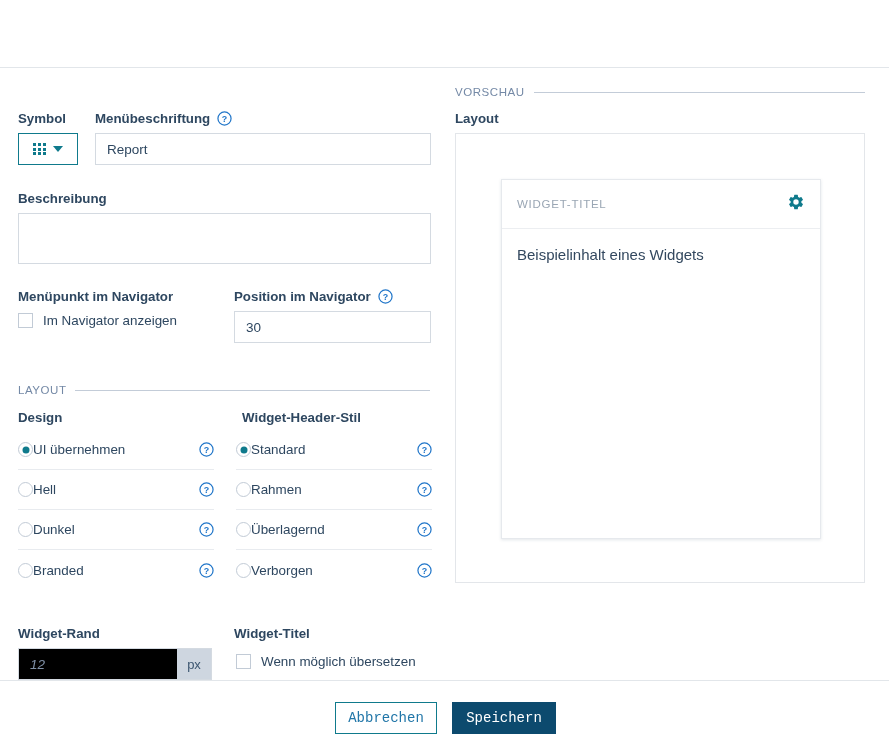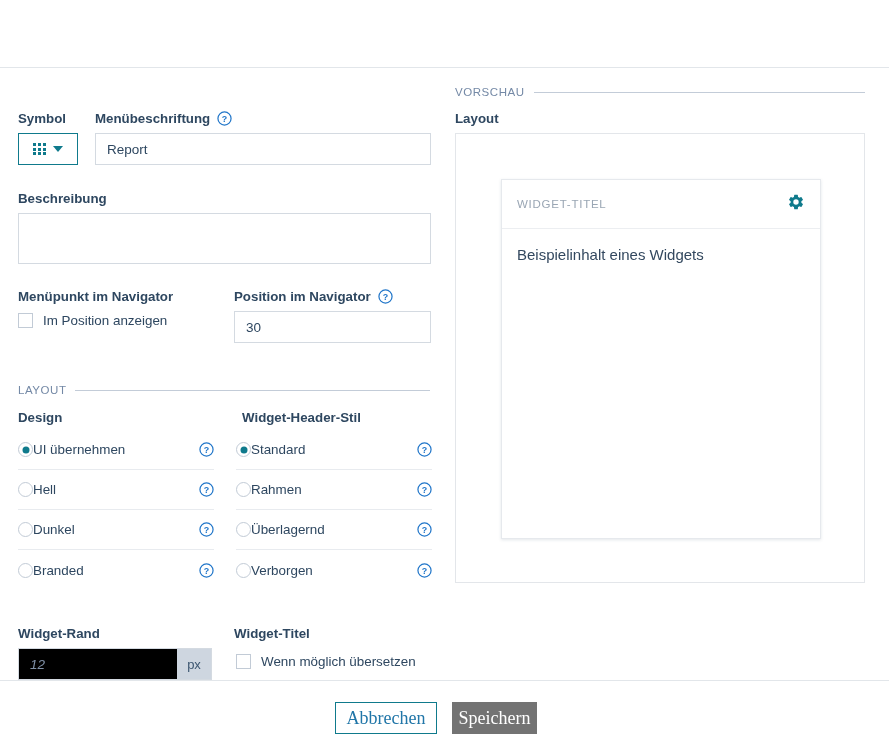--- a/index.html
+++ b/index.html
@@ -238,39 +238,39 @@
   .widget-body {
     padding: 17px 15px;
     font-size: 15px;
     color: #33485f;
   }
 
   
   .btn {
     position: absolute;
     height: 32px;
-    font-family: Liberation Serif, serif;
-    font-size: 18px;
+    font-family: Liberation Mono, monospace;
+    font-size: 14px;
     cursor: pointer;
     border: 1px solid transparent;
     display: flex;
     align-items: center;
     justify-content: center;
   }
   .btn-cancel {
     left: 335px; top: 702px;
     width: 102px;
     background: #fff;
     border-color: #0f7a8c;
     color: #2176a8;
   }
   .btn-save {
     left: 452px; top: 702px;
-    width: 85px;
-    background: #737373;
+    width: 104px;
+    background: #0c4a6e;
     color: #ffffff;
   }
 </style>
 </head>
 <body>
 
 <div id="page">
 
   <div class="header-rule"></div>
 
@@ -308,21 +308,21 @@
   <div class="fld-label" style="left:18px; top:191px;">
     <span>Beschreibung</span>
   </div>
   <textarea class="txt-input" style="left: 18px; top: 213px; width: 413px; height: 51px;" placeholder=""></textarea>
 
   <div class="fld-label" style="left:18px; top:289px;">
     <span>Menüpunkt im Navigator</span>
   </div>
   <div class="chk-row" style="left:18px; top:313px;">
     <span class="chk-box"></span>
-    <span>Im Position anzeigen</span>
+    <span>Im Navigator anzeigen</span>
   </div>
 
   <div class="fld-label" style="left:234px; top:289px;">
     <span>Position im Navigator</span>
     <span class="help-ico">
       <svg width="15" height="15" viewBox="0 0 16 16">
         <circle cx="8" cy="8" r="7" fill="none" stroke="#2176c9" stroke-width="1.3"></circle>
         <text x="8" y="11.6" text-anchor="middle" font-family="Liberation Sans, sans-serif" font-size="9.5" font-weight="bold" fill="#2176c9">?</text>
       </svg>
     </span>

